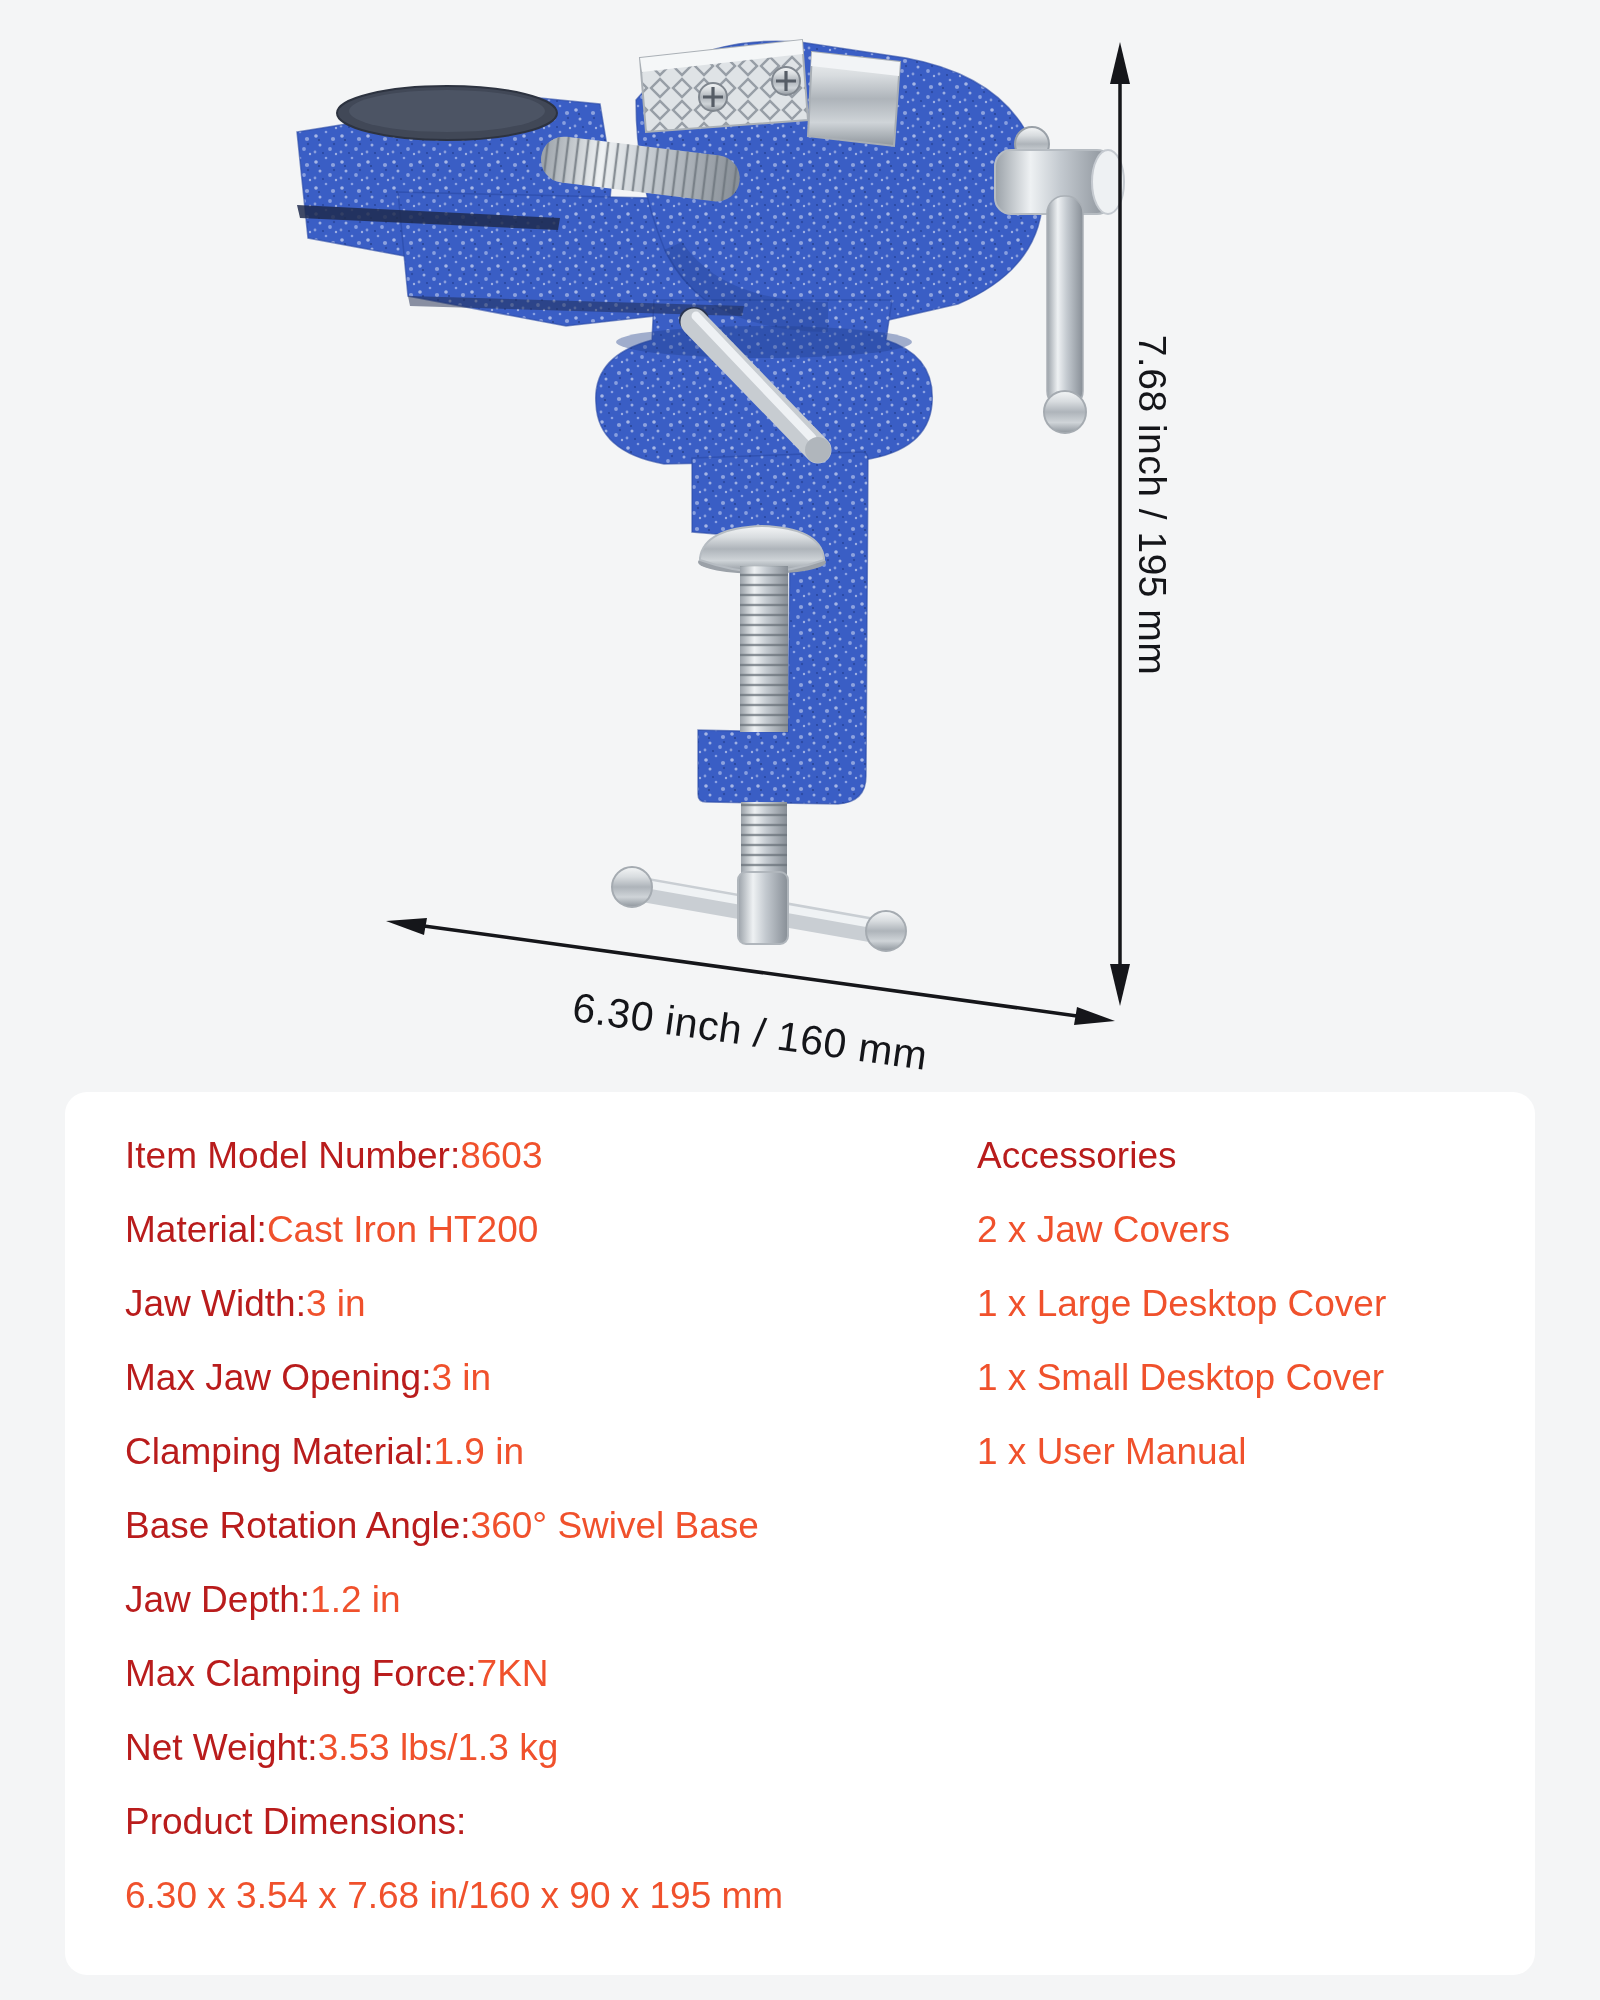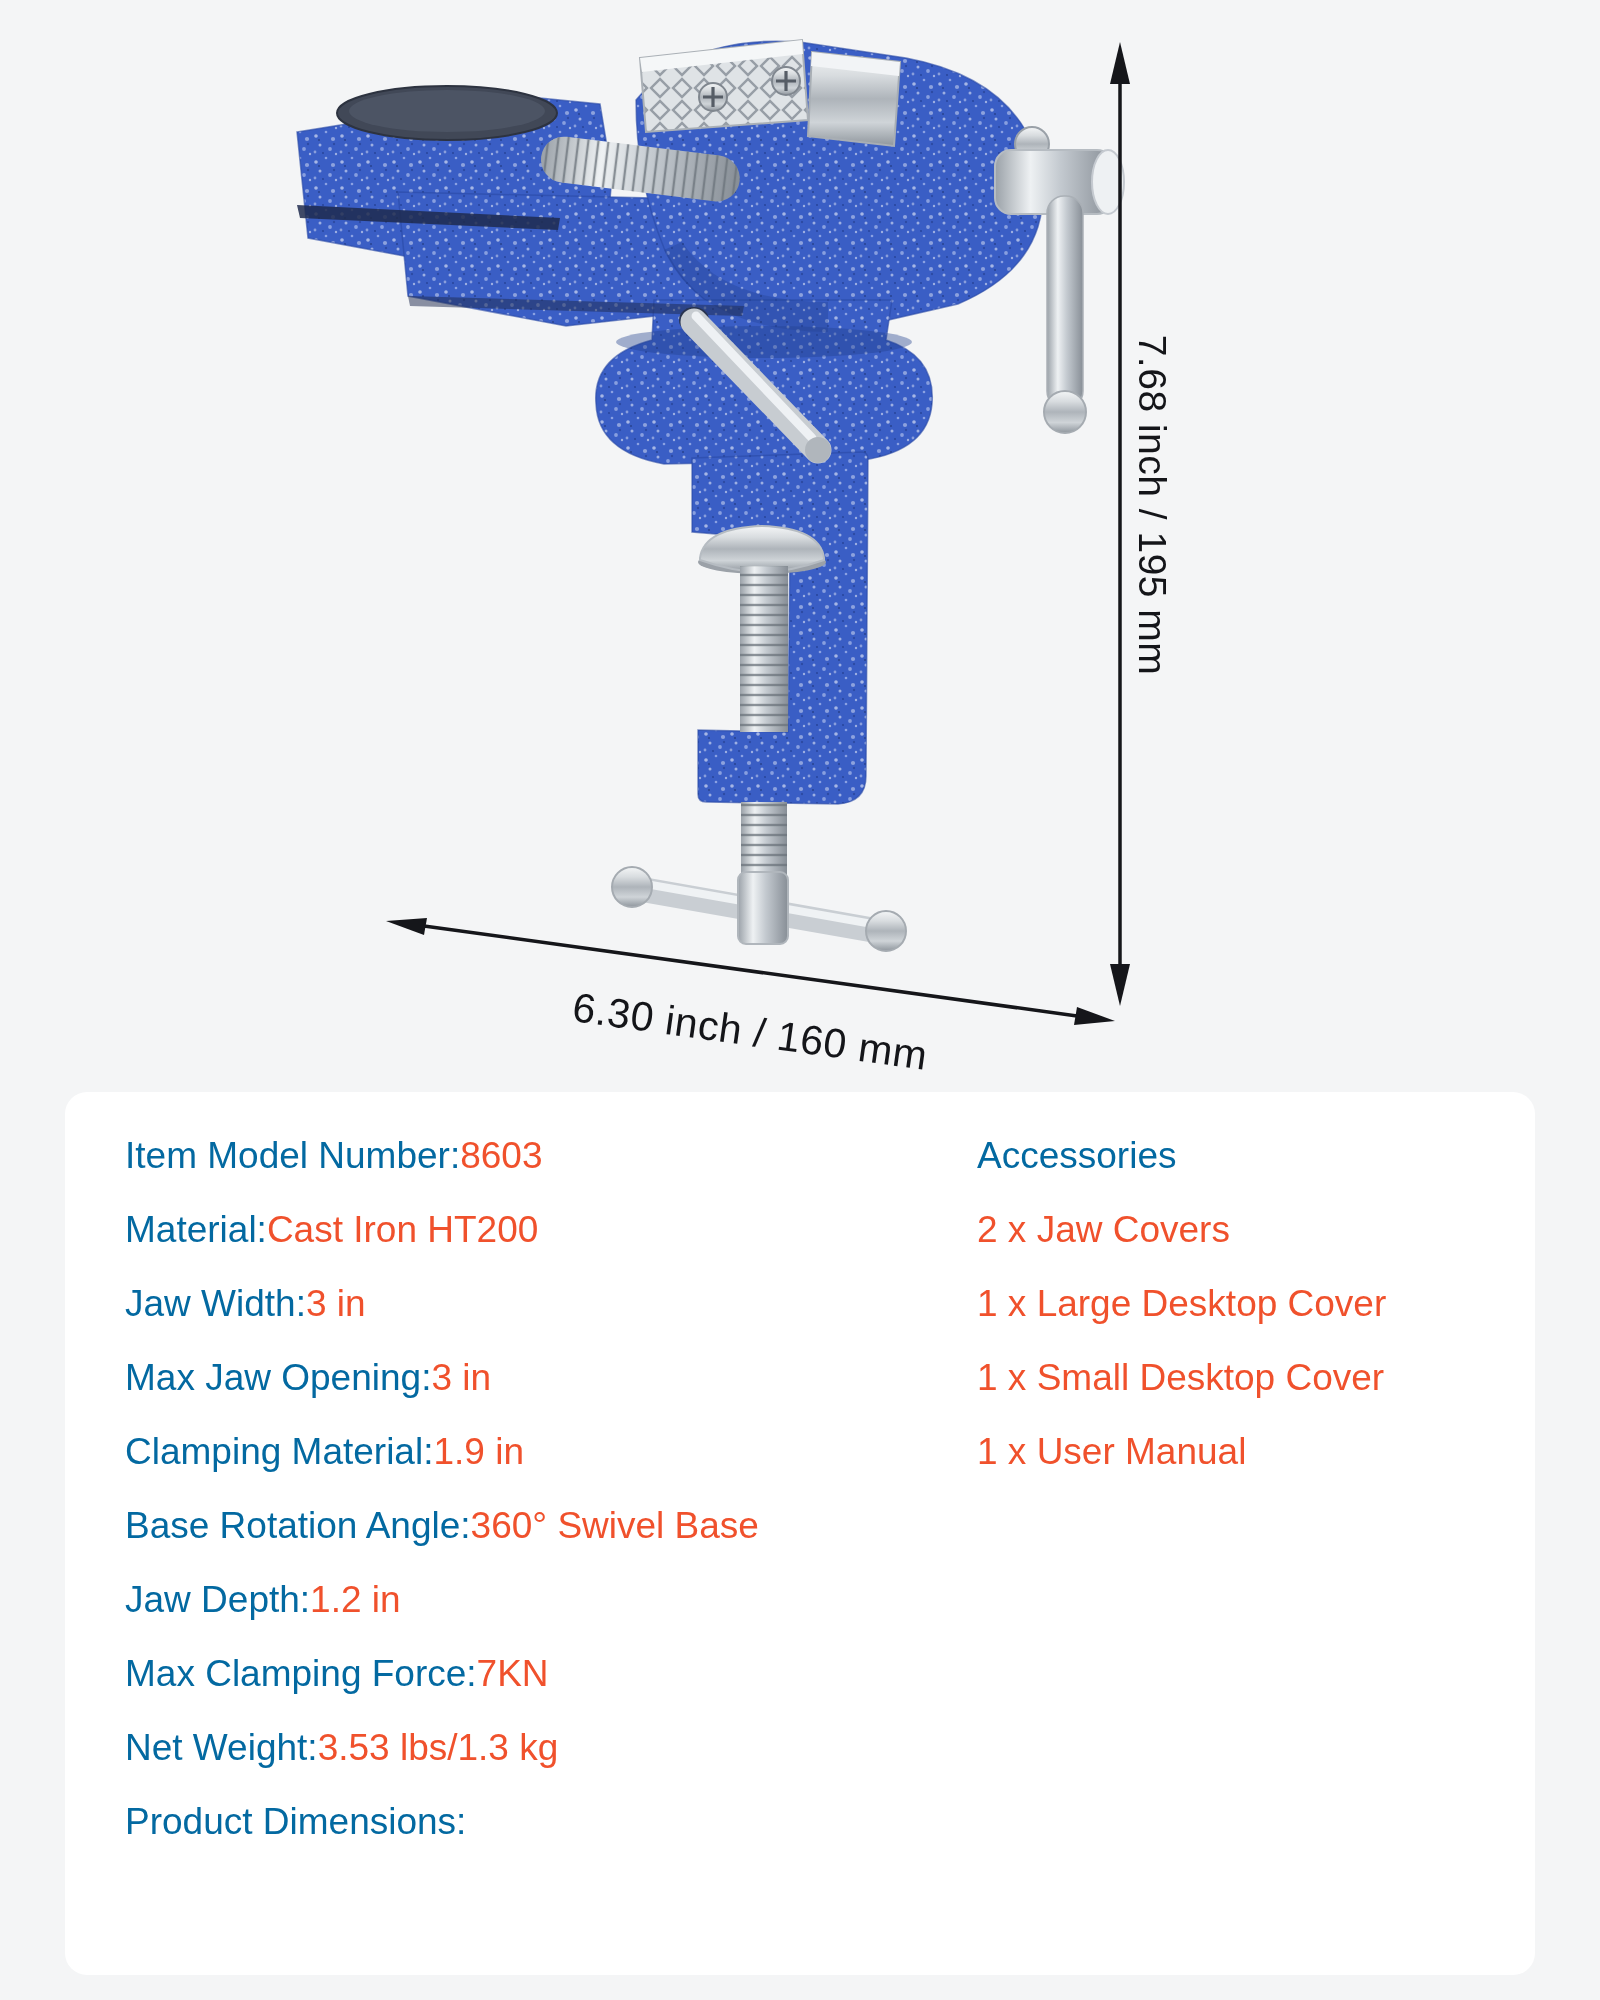--- a/index.html
+++ b/index.html
@@ -24,21 +24,21 @@
     transform:translate(-50%,-50%) rotate(7.9deg);
   }
   .panel{
     position:absolute;left:65px;top:1092px;width:1470px;height:883px;
     background:#ffffff;border-radius:22px;
   }
   .col{position:absolute;top:27px;}
   .col-left{left:60px;}
   .col-right{left:912px;text-align:right;}
   .row{height:74px;display:flex;align-items:center;font-size:37px;white-space:nowrap;}
-  .lbl{color:#0369a1;font-weight:400;}
+  .lbl{color:#b91c1c;font-weight:400;}
   .val{color:#f0512c;font-weight:400;}
 </style>
 </head>
 <body>
 
 <div class="figure">
   <svg width="1600" height="1092" viewBox="0 0 1600 1092">
     <defs>
       <pattern id="speck" width="26" height="26" patternUnits="userSpaceOnUse">
         <rect width="26" height="26" fill="#3a5ec5"></rect>
@@ -201,20 +201,24 @@
         <span class="val">7KN</span>
       </div>
     <div class="row">
         <span class="lbl">Net Weight: </span>
         <span class="val">3.53 lbs/1.3 kg</span>
       </div>
     <div class="row">
         <span class="lbl">Product Dimensions:</span>
         <span class="val"></span>
       </div>
+    <div class="row">
+        <span class="lbl"></span>
+        <span class="val">6.30 x 3.54 x 7.68 in/160 x 90 x 195 mm</span>
+      </div>
   </div>
   <div class="col col-right">
     <div class="row">
         <span class="lbl">Accessories</span>
         <span class="val"></span>
       </div>
     <div class="row">
         <span class="lbl"></span>
         <span class="val">2 x Jaw Covers</span>
       </div>

